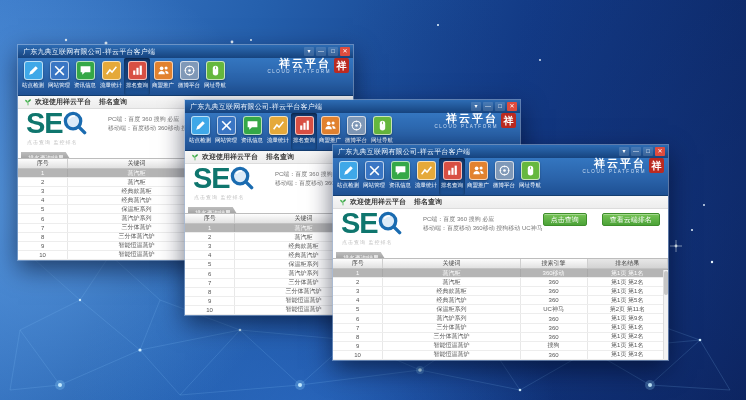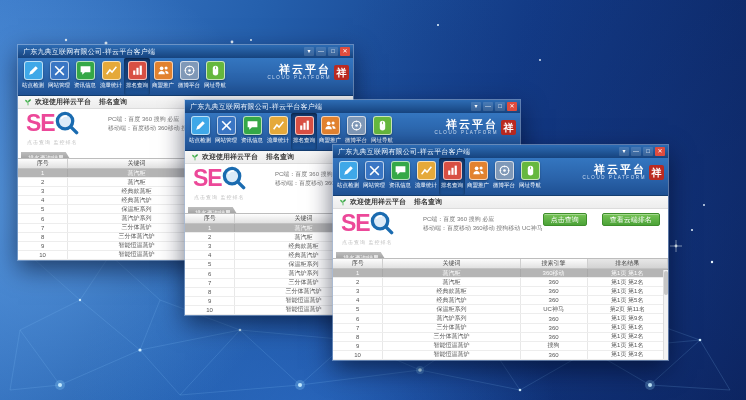--- a/index.html
+++ b/index.html
@@ -34,36 +34,36 @@
     border-bottom:1px solid #143d6f; padding:0 4px 0 2px; }
   .tb-item { width:26px; height:37px; padding-top:3px; display:flex; flex-direction:column;
     align-items:center; border-radius:2px; }
   .tb-item.selected { background:linear-gradient(#123a72,#1c5194);
     box-shadow:inset 0 1px 3px rgba(0,0,0,.45); }
   .tb-ico { width:19px; height:19px; border-radius:3px; border:1px solid rgba(255,255,255,.65);
     box-shadow:0 1px 2px rgba(0,0,0,.35); display:flex; align-items:center; justify-content:center; }
   .tb-glyph { width:13px; height:13px; display:block; }
   .tb-label { margin-top:2px; font-size:6px; line-height:6px; color:#fff; white-space:nowrap;
     transform:scale(.92); }
-  .brand { margin-left:auto; display:flex; align-items:center; padding-top:6px; }
+  .brand { margin-left:auto; display:flex; }
   .brand-txt { text-align:right; margin-right:3px; }
   .brand-name { font-size:11px; font-weight:bold; color:#fff; letter-spacing:2px; line-height:11px; }
   .brand-sub { font-size:4.5px; color:#cfe0f4; letter-spacing:1.6px; line-height:6px; }
   .brand-seal { width:15px; height:15px; background:#bb2a21; border-radius:2px; color:#fff;
     font-size:10px; font-weight:bold; line-height:15px; text-align:center; }
 
   .welcome { height:13px; flex:0 0 13px; background:linear-gradient(#f7f7f7,#ededed);
     border-bottom:1px solid #dcdcdc; display:flex; align-items:center; padding:0 6px; }
   .sprout { width:8px; height:8px; margin-right:3px; }
   .welcome-txt { font-size:7px; font-weight:bold; color:#3d3d3d; }
   .welcome-sec { font-size:7px; font-weight:bold; color:#3d3d3d; margin-left:8px; }
 
   .hero { height:37px; flex:0 0 37px; display:flex; padding:2px 12px 0 8px; background:#fff; }
   .seo { position:relative; display:flex; align-items:flex-start; width:76px; flex:0 0 76px; }
-  .seo-se { font-size:23px; line-height:24px; font-weight:800; color:#ec4899; letter-spacing:-1px; }
+  .seo-se { font-size:29px; line-height:24px; font-weight:800; color:#0f766e; letter-spacing:-1px; }
   .seo-mag { width:25px; height:25px; margin-left:-1px; }
   .seo-cap { position:absolute; left:1px; bottom:1px; font-size:5px; color:#bcbcbc; letter-spacing:1px; }
   .engines { margin:4px 0 0 6px; font-size:6px; line-height:8.5px; color:#787878; white-space:nowrap; }
   .hero-btns { margin-left:auto; display:flex; gap:15px; padding-top:2px; }
   .gbtn { height:13px; line-height:11px; padding:0 7px; font-size:7px; color:#fff;
     background:linear-gradient(#76c455,#4ba237); border:1px solid #3e8e2b; border-radius:2px;
     box-shadow:inset 0 1px 0 rgba(255,255,255,.35); cursor:pointer; white-space:nowrap; }
 
   .tabstrip { height:12px; flex:0 0 12px; background:#fff; padding-left:3px; }
   .tab { display:inline-block; height:12px; line-height:12px; padding:0 9px 0 7px; font-size:6px;

